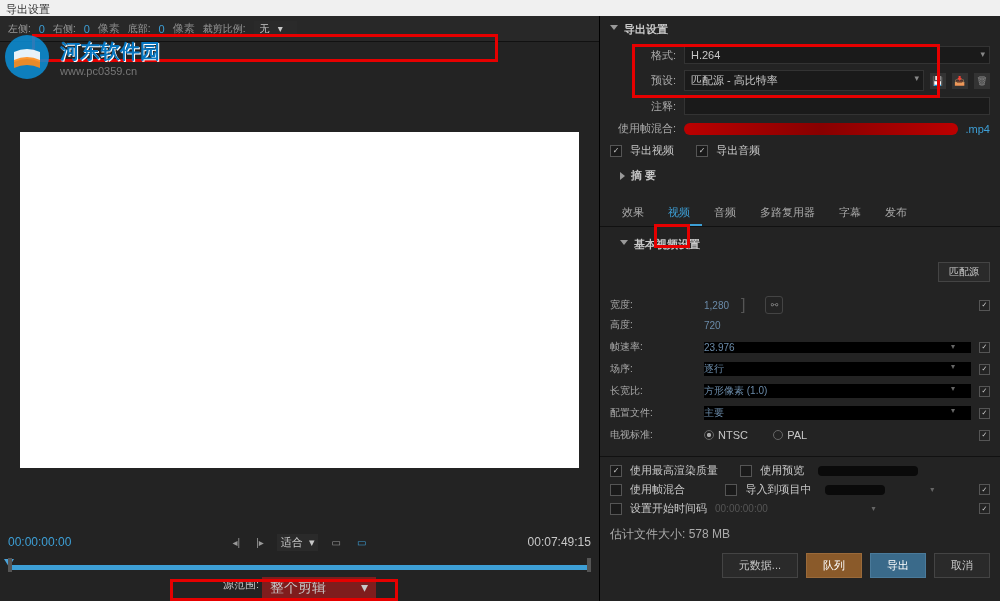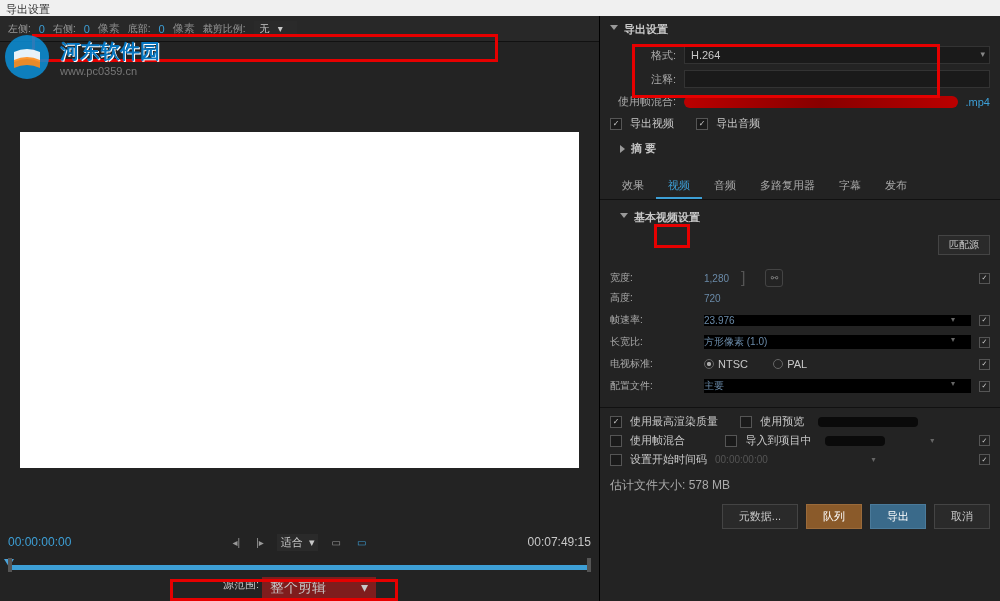--- a/index.html
+++ b/index.html
@@ -184,20 +184,31 @@
       <span>导出设置</span>
     </div>
 
     <div class="settings-row">
       <span class="settings-label">格式:</span>
       <div class="settings-value">
           <div class="dropdown">H.264</div>
         </div>
     </div>
 
+    <div class="settings-row">
+      <span class="settings-label">预设:</span>
+      <div class="settings-value" style="display:flex;gap:6px;align-items:center">
+        <div class="dropdown" style="flex:1">匹配源 - 高比特率</div>
+        <div class="icon-btns">
+          <div class="icon-btn">💾</div>
+          <div class="icon-btn">📥</div>
+          <div class="icon-btn">🗑</div>
+        </div>
+      </div>
+    </div>
 
     <div class="settings-row">
       <span class="settings-label">注释:</span>
       <div class="settings-value"><input class="text-input" value="" style=""></div>
     </div>
 
     <div class="output-row">
       <span class="settings-label" style="width:66px;text-align:right;color:#aaa">使用帧混合:</span>
       <div class="output-scribble"></div>
       <span class="output-ext">.mp4</span>
@@ -246,47 +257,52 @@
         <span class="setting-line-label">高度:</span>
         <span class="setting-line-value">720</span>
       </div>
 
       <div class="setting-line">
         <span class="setting-line-label">帧速率:</span>
         <div class="setting-dropdown">23.976</div>
         <span class="setting-check">✓</span>
       </div>
 
+      <div class="setting-line">
+        <span class="setting-line-label">场序:</span>
+        <div class="setting-dropdown">逐行</div>
+        <span class="setting-check">✓</span>
+      </div>
 
       <div class="setting-line">
         <span class="setting-line-label">长宽比:</span>
         <div class="setting-dropdown">方形像素 (1.0)</div>
+        <span class="setting-check">✓</span>
+      </div>
+
+      <div class="setting-line">
+        <span class="setting-line-label">配置文件:</span>
+        <div class="setting-dropdown">主要</div>
         <span class="setting-check">✓</span>
       </div>
 
       <div class="setting-line">
         <span class="setting-line-label">电视标准:</span>
         <div class="radio-wrap">
             <span class="radio on"></span>
             <span>NTSC</span>
           </div>
         &nbsp;&nbsp;&nbsp;
         <div class="radio-wrap">
             <span class="radio"></span>
             <span>PAL</span>
           </div>
         <span class="setting-check" style="margin-left:auto">✓</span>
       </div>
 
-      <div class="setting-line">
-        <span class="setting-line-label">配置文件:</span>
-        <div class="setting-dropdown">主要</div>
-        <span class="setting-check">✓</span>
-      </div>
-
     </div>
 
     <div class="bottom-options">
       <div class="checkbox-row" style="padding:2px 0">
         <span class="checkbox">✓</span>
         <span>使用最高渲染质量</span>
         &nbsp;&nbsp;
         <span class="checkbox"></span>
         <span>使用预览</span>
         <span class="scribble-small" style="margin-left:6px"></span>

